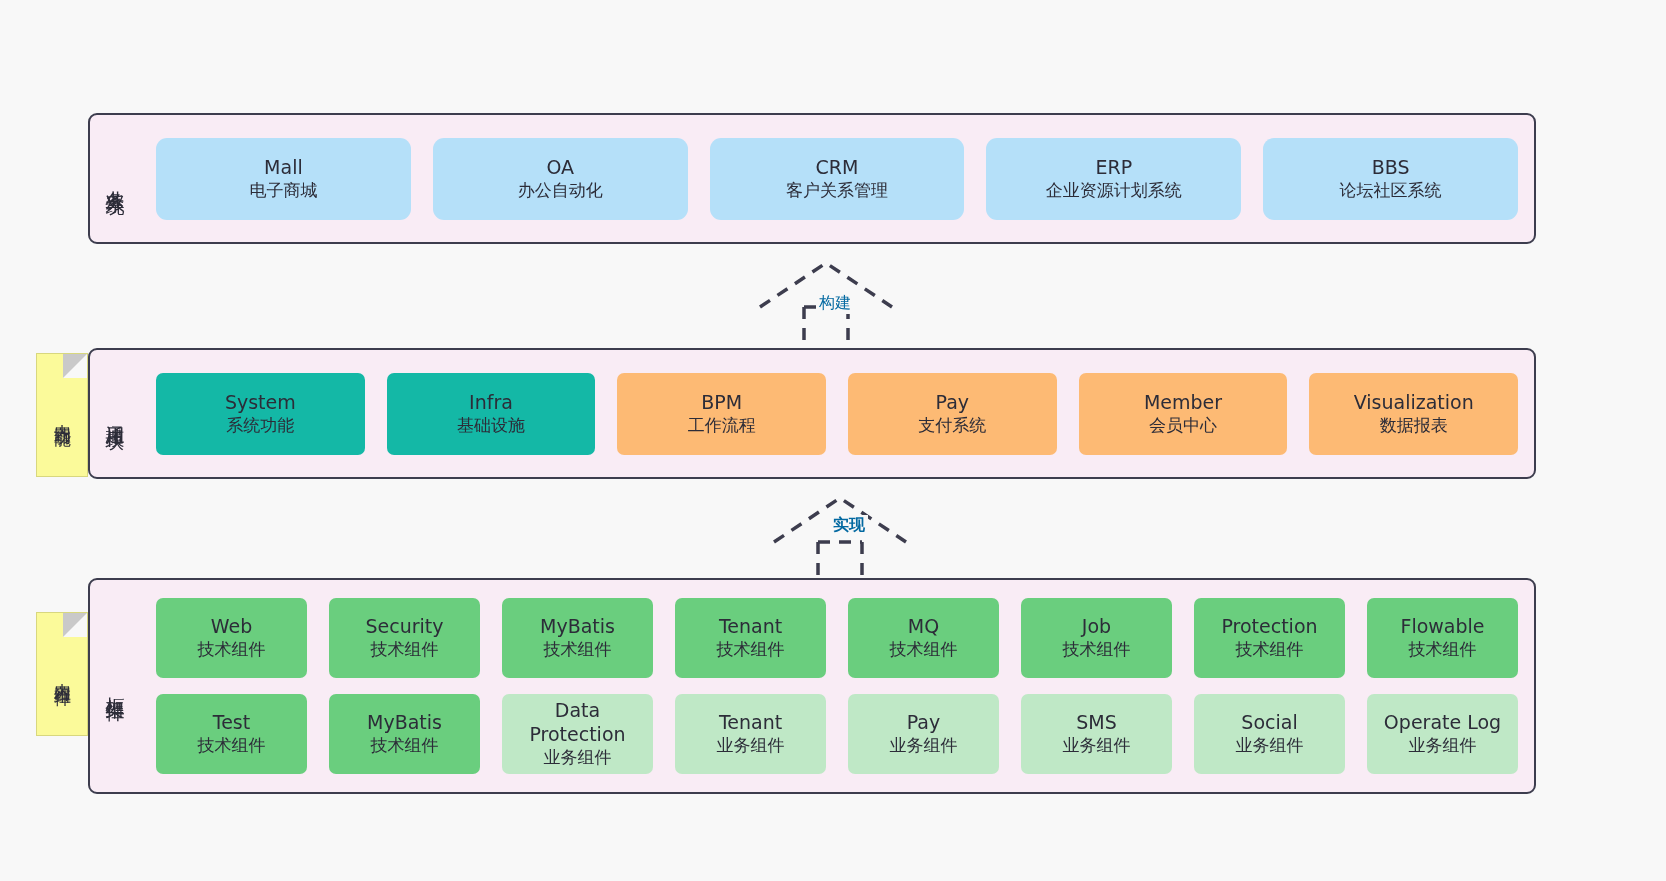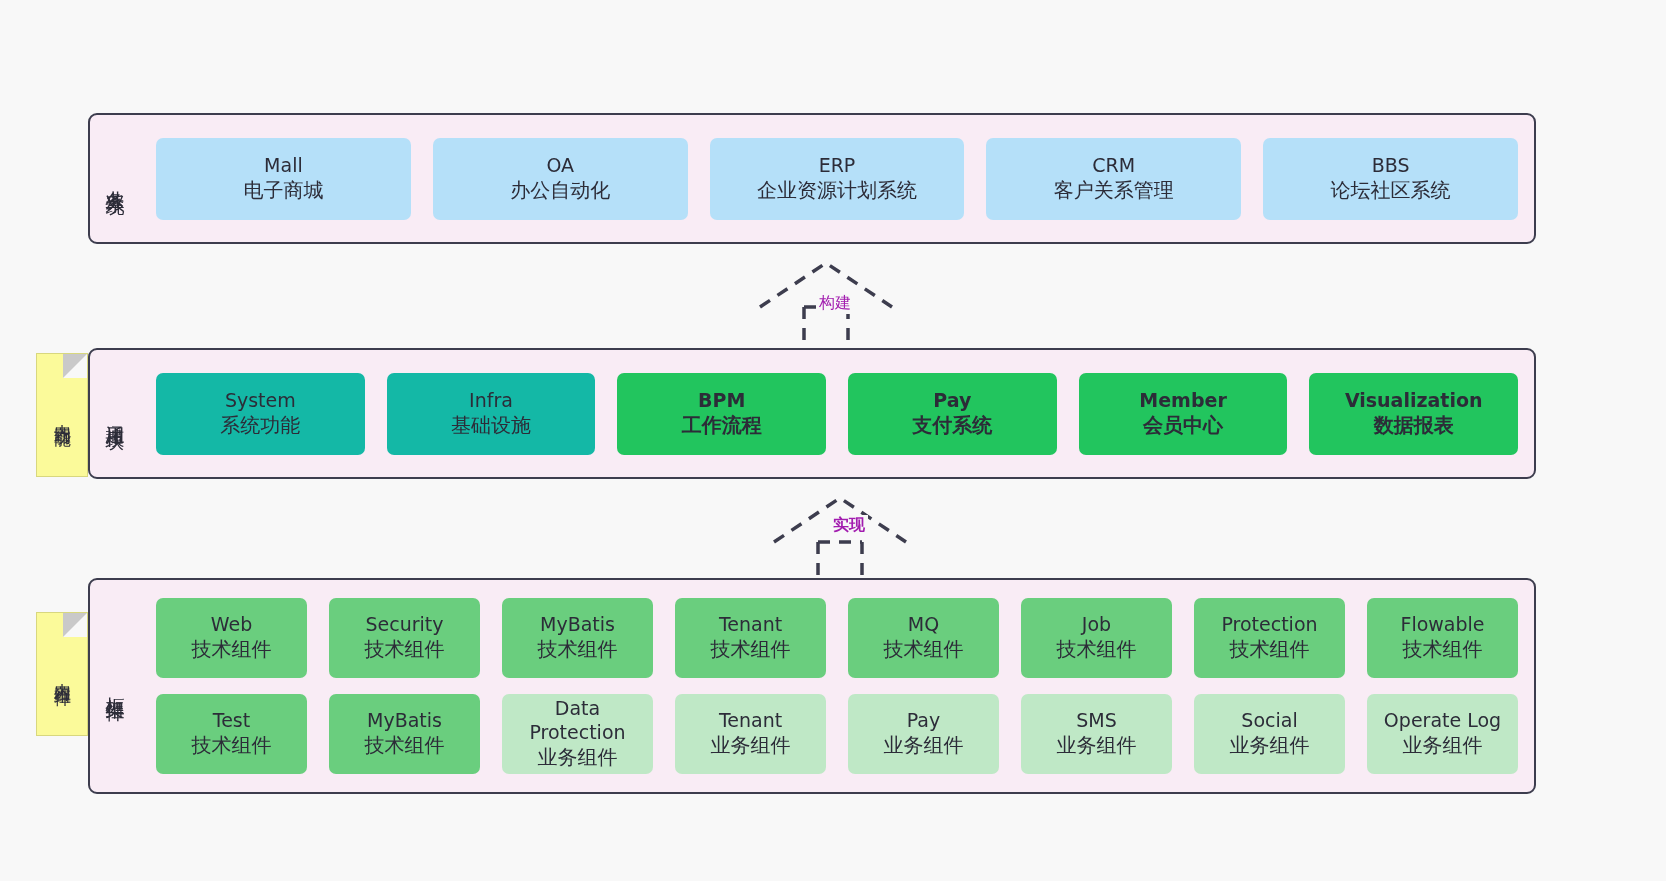--- a/index.html
+++ b/index.html
@@ -76,27 +76,27 @@
   }
 
   #panel-business .card { height: 82px; }
   #panel-modules .card  { height: 82px; }
   #panel-framework .card{ height: 80px; }
 
   .card .t-en {
     font-size: 19px;
   }
   .card .t-cn {
-    font-size: 20px;
+    font-size: 17px;
   }
 
   
-  .c-blue       { background: #b5e0f9; }
+  .c-blue       { background: #b5e0f9; border-radius: 11px; }
   .c-red        { background: #14b8a6; }
-  .c-pink       { background: #22c55e; font-weight: bold; }
+  .c-pink       { background: #fdba74; }
   .c-green      { background: #6ace7e; }
   .c-lightgreen { background: #bfe8c6; }
 
   
   .note {
     position: absolute;
     background: #fbfa9a;
     border: 1px solid #d8d77e;
     display: flex;
     align-items: center;
@@ -119,21 +119,21 @@
   }
   #note-functions  { left: 36px; top: 353px; width: 52px; height: 124px; }
   #note-components { left: 36px; top: 612px; width: 52px; height: 124px; }
 
   
   .arrow { position: absolute; }
   .arrow svg { display: block; overflow: visible; }
   .arrow-label {
     position: absolute;
     font-size: 16px;
-    color: #a21caf;
+    color: #0369a1;
     background: #f8f8f8;
     padding: 0 3px;
     white-space: nowrap;
     user-select: none;
   }
 
   #arrow-build   { left: 756px; top: 257px; width: 150px; height: 86px; }
   #arrow-build .arrow-label   { left: 60px; top: 36px; }
   #arrow-implement { left: 770px; top: 492px; width: 150px; height: 86px; }
   #arrow-implement .arrow-label { left: 60px; top: 23px; font-weight: bold; }
@@ -149,26 +149,26 @@
       <div class="card-row">
         <div class="card c-blue">
           <span class="t-en">Mall</span>
           <span class="t-cn">电子商城</span>
         </div>
         <div class="card c-blue">
           <span class="t-en">OA</span>
           <span class="t-cn">办公自动化</span>
         </div>
         <div class="card c-blue">
+          <span class="t-en">CRM</span>
+          <span class="t-cn">客户关系管理</span>
+        </div>
+        <div class="card c-blue">
           <span class="t-en">ERP</span>
           <span class="t-cn">企业资源计划系统</span>
-        </div>
-        <div class="card c-blue">
-          <span class="t-en">CRM</span>
-          <span class="t-cn">客户关系管理</span>
         </div>
         <div class="card c-blue">
           <span class="t-en">BBS</span>
           <span class="t-cn">论坛社区系统</span>
         </div>
       </div>
     </div>
   </div>
 
   <div class="arrow" id="arrow-build">

